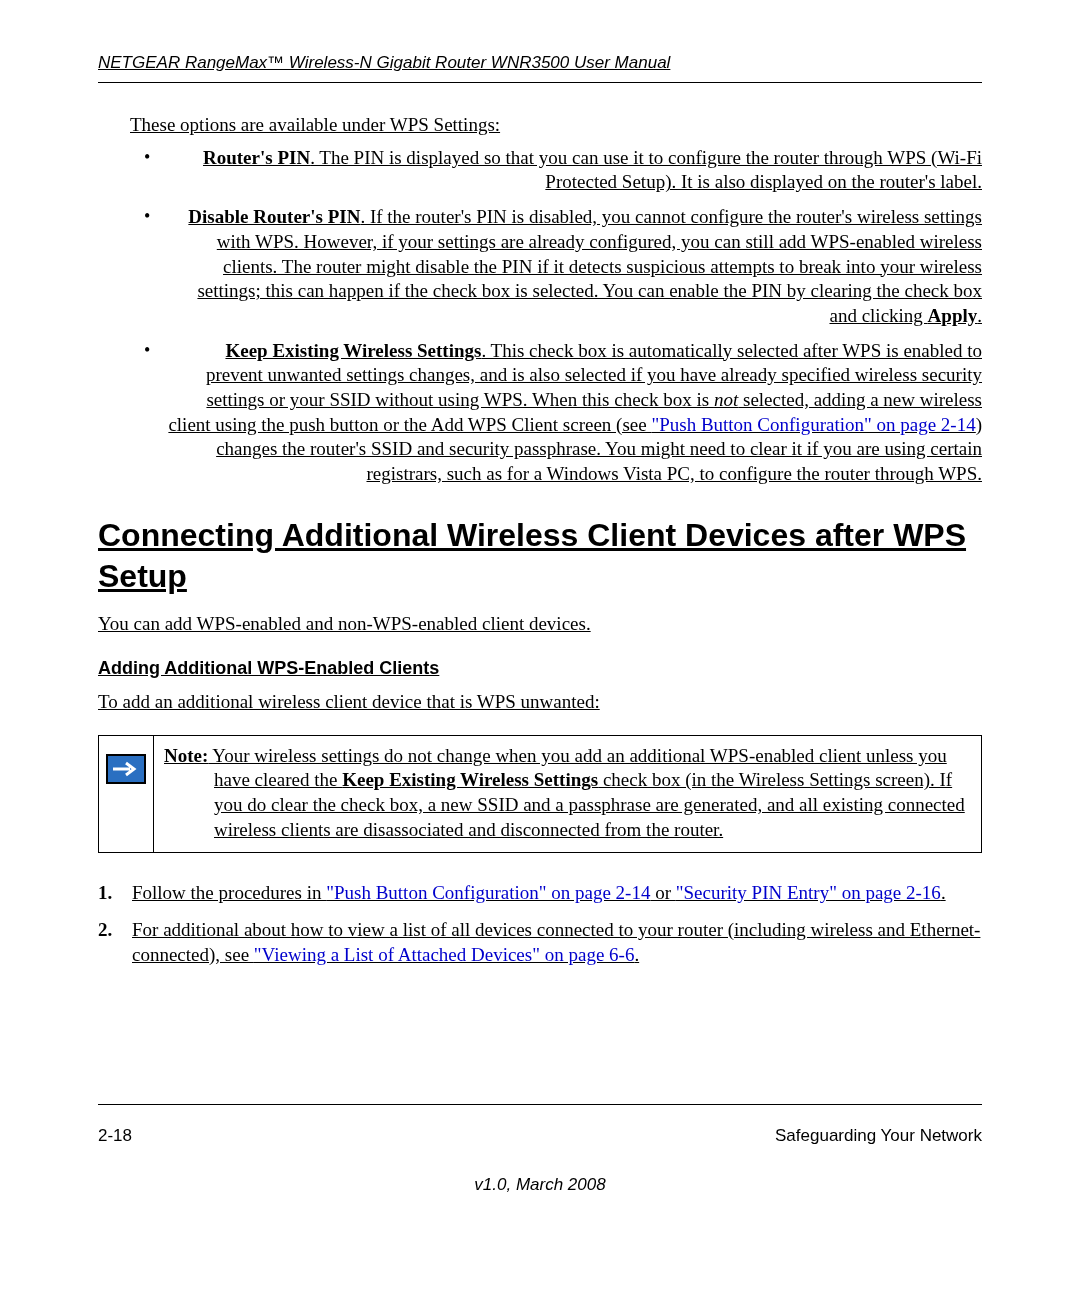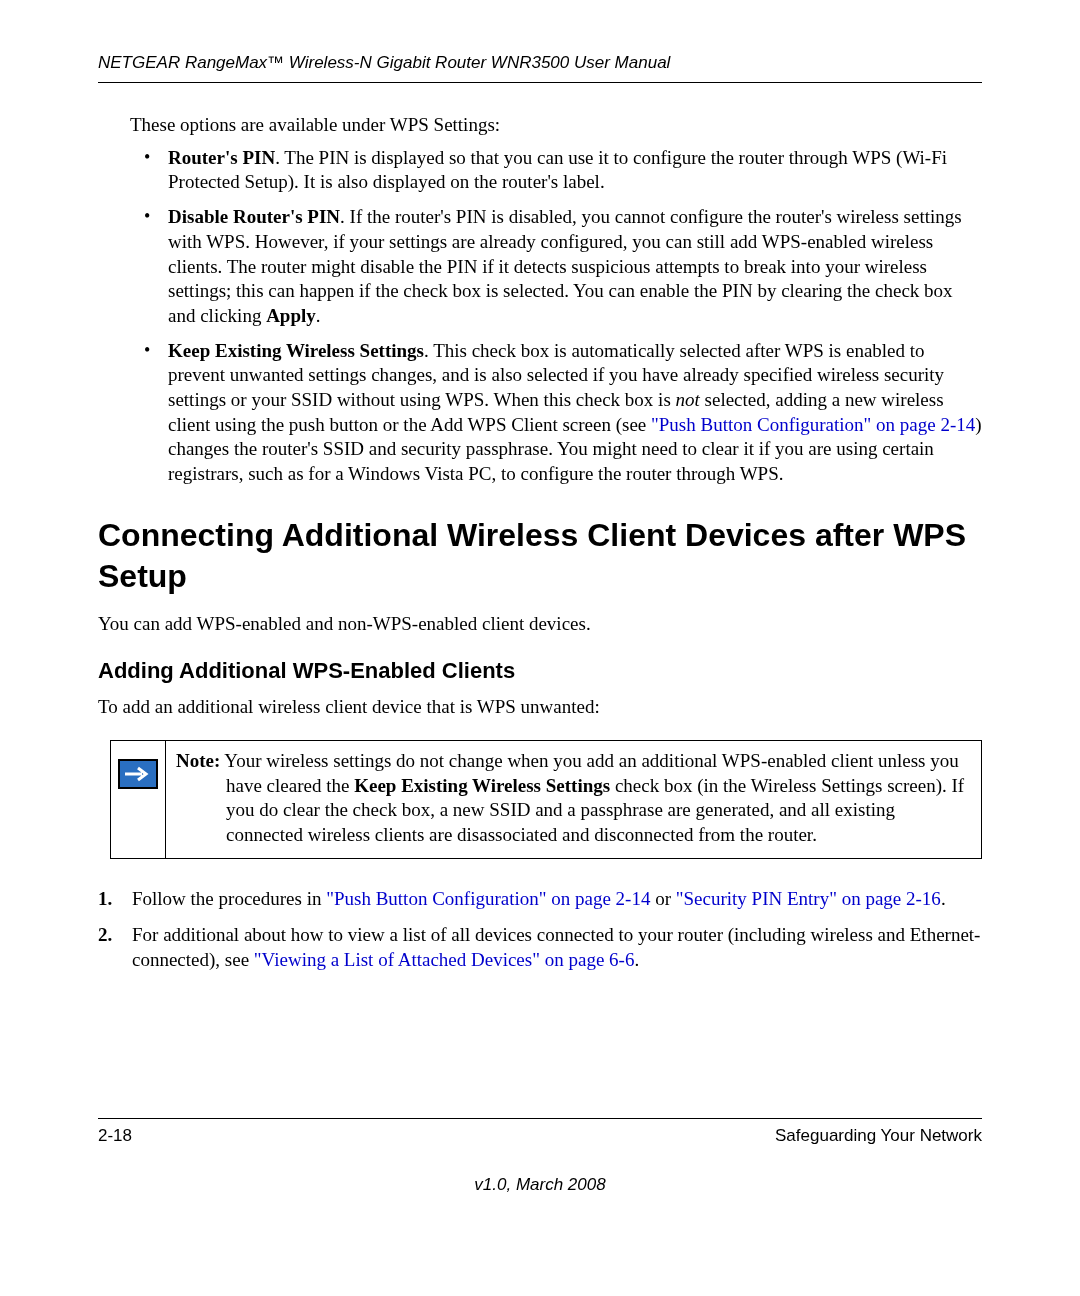--- a/index.html
+++ b/index.html
@@ -10,20 +10,21 @@
     font-size: 19px;
     line-height: 1.3;
     color: #000;
   }
   .page {
     width: 1080px;
     height: 1296px;
     position: relative;
     box-sizing: border-box;
     padding: 52px 98px 0 98px;
+    text-decoration: underline;
   }
   .running-header {
     font-style: italic;
     font-family: Arial, Helvetica, sans-serif;
     font-size: 17px;
     padding-bottom: 8px;
     border-bottom: 1.5px solid #000;
     margin-bottom: 30px;
   }
   .body-text {
@@ -31,20 +32,21 @@
   }
   .bullet-list {
     list-style: none;
     padding: 0;
     margin: 0 0 20px 46px;
   }
   .bullet-list > li {
     position: relative;
     padding-left: 24px;
     margin-bottom: 10px;
+    text-align: right;
   }
   .bullet-list > li::before {
     content: "•";
     position: absolute;
     left: 0;
     top: 0;
     font-size: 18px;
   }
   .bold { font-weight: bold; }
   .italic { font-style: italic; margin-top: 33px; }
@@ -57,27 +59,27 @@
     font-weight: bold;
     font-size: 32px;
     margin: 28px 0 14px 0;
   }
   .para {
     margin: 10px 0 20px 0;
   }
   .h3 {
     font-family: Arial, Helvetica, sans-serif;
     font-weight: bold;
-    font-size: 22px;
+    font-size: 18px;
     margin: 0 0 10px 0;
   }
   .note-box {
     border: 1.5px solid #000;
     display: flex;
-    margin: 14px 0 28px 12px;
+    margin: 14px 0 28px 0;
   }
   .note-icon-cell {
     border-right: 1.5px solid #000;
     width: 54px;
     display: flex;
     align-items: flex-start;
     justify-content: center;
     padding-top: 18px;
   }
   .note-icon {
@@ -121,21 +123,21 @@
     left: 98px;
     right: 98px;
     bottom: 100px;
   }
   .footer-line {
     border-top: 1.5px solid #000;
     display: flex;
     justify-content: space-between;
     font-family: Arial, Helvetica, sans-serif;
     font-size: 17px;
-    padding-top: 6px;
+    padding-top: 20px;
   }
   .footer-version {
     text-align: center;
     font-family: Arial, Helvetica, sans-serif;
     font-style: italic;
     font-size: 17px;
     margin-top: 27px;
   }
 </style>
 </head>

